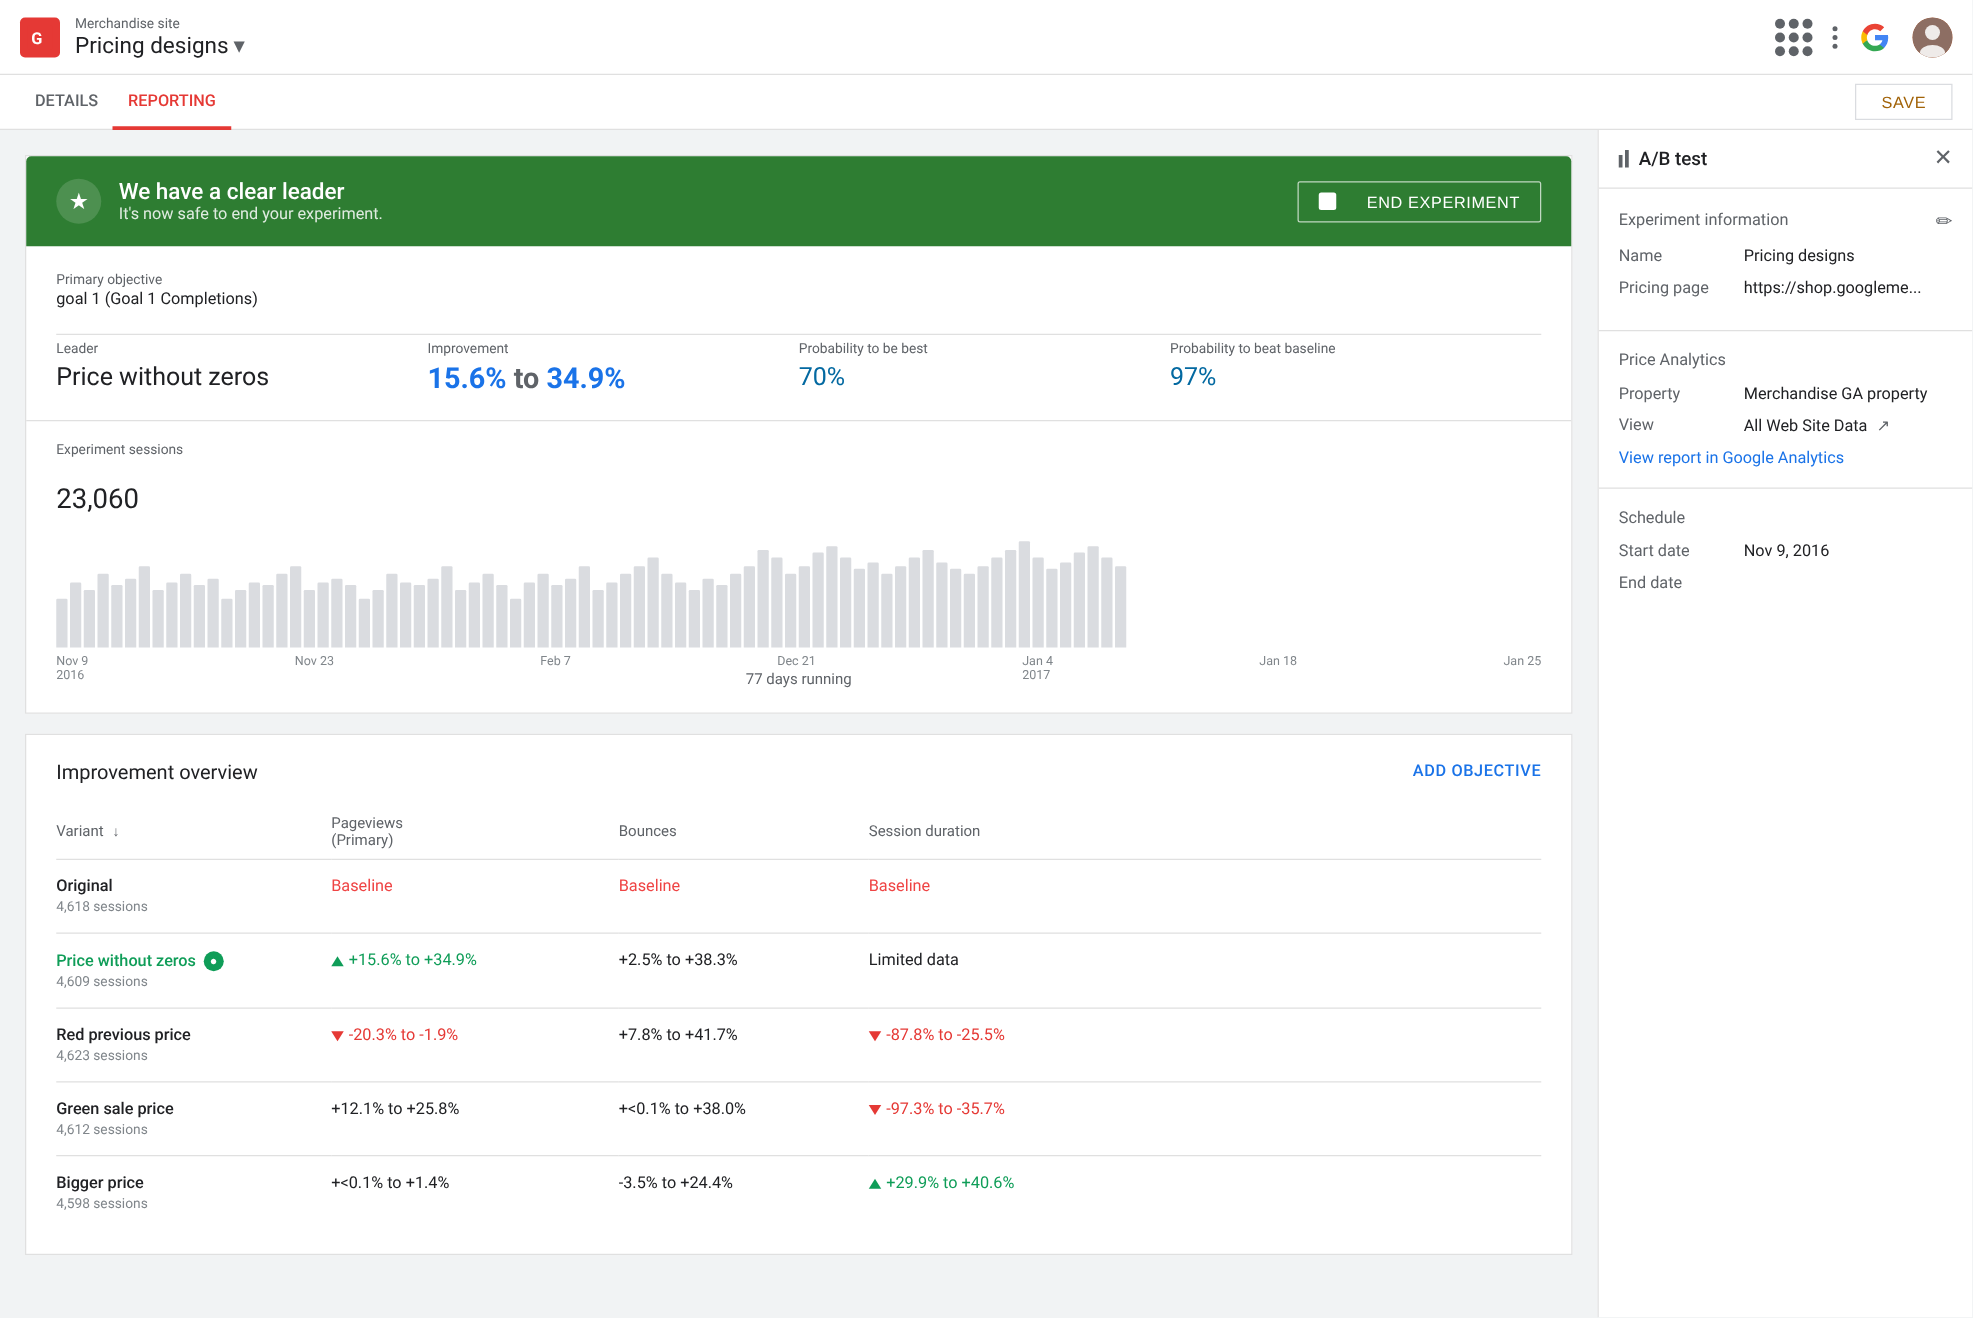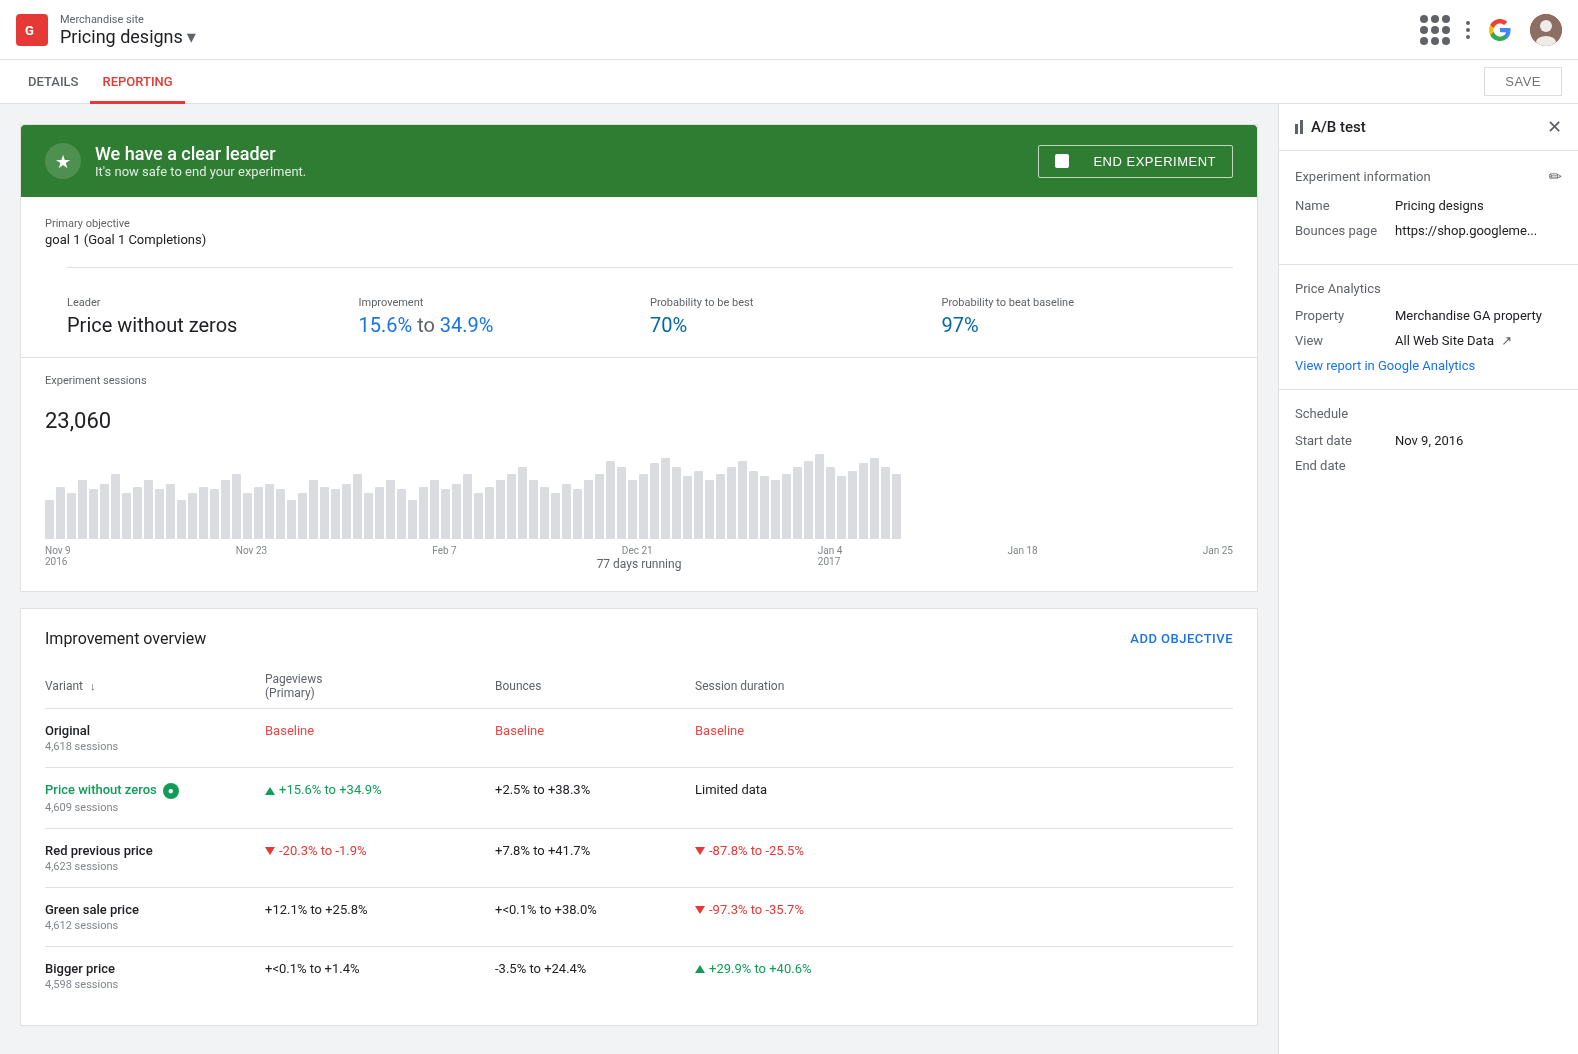--- a/index.html
+++ b/index.html
@@ -42,21 +42,21 @@
       font-size: 13px; font-weight: 500; cursor: pointer;
       padding: 0 12px; position: relative; color: #5f6368;
     }
     .tab.active { color: #e53935; }
     .tab.active::after {
       content: ''; position: absolute; bottom: 0; left: 0; right: 0;
       height: 3px; background: #e53935;
     }
     .tabs-save {
       margin-left: auto; border: 1px solid #dadce0; background: #fff;
-      color: #737373; font-size: 13px; font-weight: 500; padding: 6px 20px;
+      color: #a16207; font-size: 13px; font-weight: 500; padding: 6px 20px;
       cursor: pointer; letter-spacing: 0.5px;
     }
 
     
     .main-layout { display: flex; height: calc(100vh - 104px); overflow: hidden; }
     .main-content { flex: 1; overflow-y: auto; padding: 20px; }
     .sidebar { width: 300px; background: #fff; border-left: 1px solid #e0e0e0; overflow-y: auto; flex-shrink: 0; }
 
     
     .banner {
@@ -77,25 +77,25 @@
     }
     .stop-icon {
       width: 14px; height: 14px; background: white; border-radius: 2px;
     }
 
     
     .card { background: #fff; border: 1px solid #e0e0e0; margin-bottom: 16px; }
     .card-stats { padding: 20px 24px 10px; }
     .primary-obj { font-size: 11px; color: #5f6368; margin-bottom: 2px; }
     .goal-label { font-size: 13px; color: #202124; margin-bottom: 20px; }
-    .stats-row { display: flex; gap: 0; border-top: 1px solid #e0e0e0; padding-top: 28px; margin-left: 22px; }
+    .stats-row { display: flex; gap: 0; border-top: 1px solid #e0e0e0; padding-top: 4px; }
     .stat { flex: 1; }
     .stat-label { font-size: 11px; color: #5f6368; margin-bottom: 4px; }
     .stat-leader { font-size: 20px; font-weight: 400; }
-    .stat-improvement { font-size: 20px; font-weight: 400; }
+    .stat-improvement { font-size: 23px; font-weight: 700; }
     .improvement-range { color: #1a73e8; }
     .stat-prob { font-size: 20px; font-weight: 400; color: #0369a1; }
 
     
     .chart-area { padding: 16px 24px 20px; border-top: 1px solid #e0e0e0; margin-top: 10px; }
     .chart-label { font-size: 11px; color: #5f6368; }
     .chart-sessions { font-size: 22px; font-weight: 400; margin-bottom: 16px; margin-top: 21px; }
     .chart-container { position: relative; height: 100px; }
     .chart-bars { display: flex; align-items: flex-end; gap: 2px; height: 90px; }
     .chart-bar { background: #dadce0; border-radius: 1px 1px 0 0; flex-shrink: 0; }
@@ -436,21 +436,21 @@
     <div class="sidebar-section">
       <div class="sidebar-section-title">
         <span>Experiment information</span>
         <span class="edit-icon">✏</span>
       </div>
       <div class="sidebar-row">
         <div class="sidebar-label">Name</div>
         <div class="sidebar-value">Pricing designs</div>
       </div>
       <div class="sidebar-row">
-        <div class="sidebar-label">Bounces page</div>
+        <div class="sidebar-label">Pricing page</div>
         <div class="sidebar-value">https://shop.googleme...</div>
       </div>
     </div>
 
     <div class="sidebar-section">
       <div class="sidebar-section-title">
         <span>Price Analytics</span>
       </div>
       <div class="sidebar-row">
         <div class="sidebar-label">Property</div>

